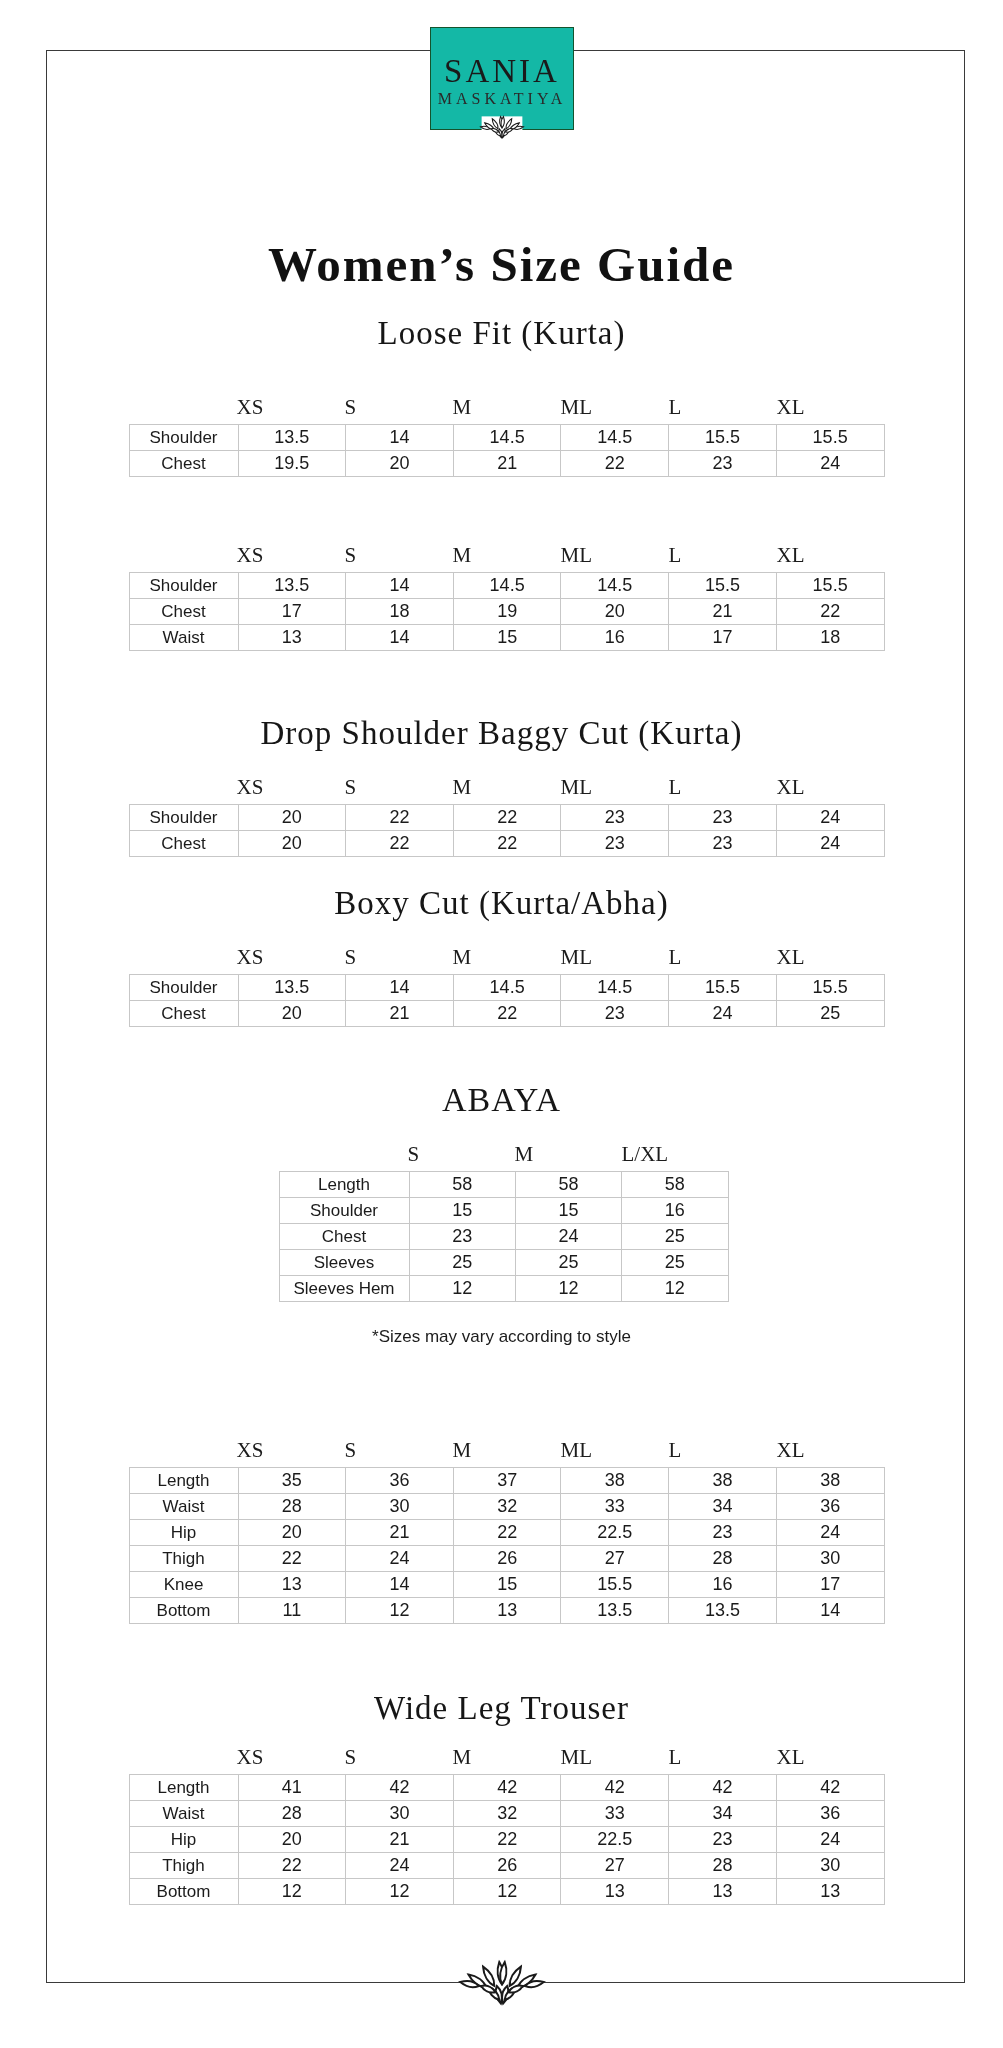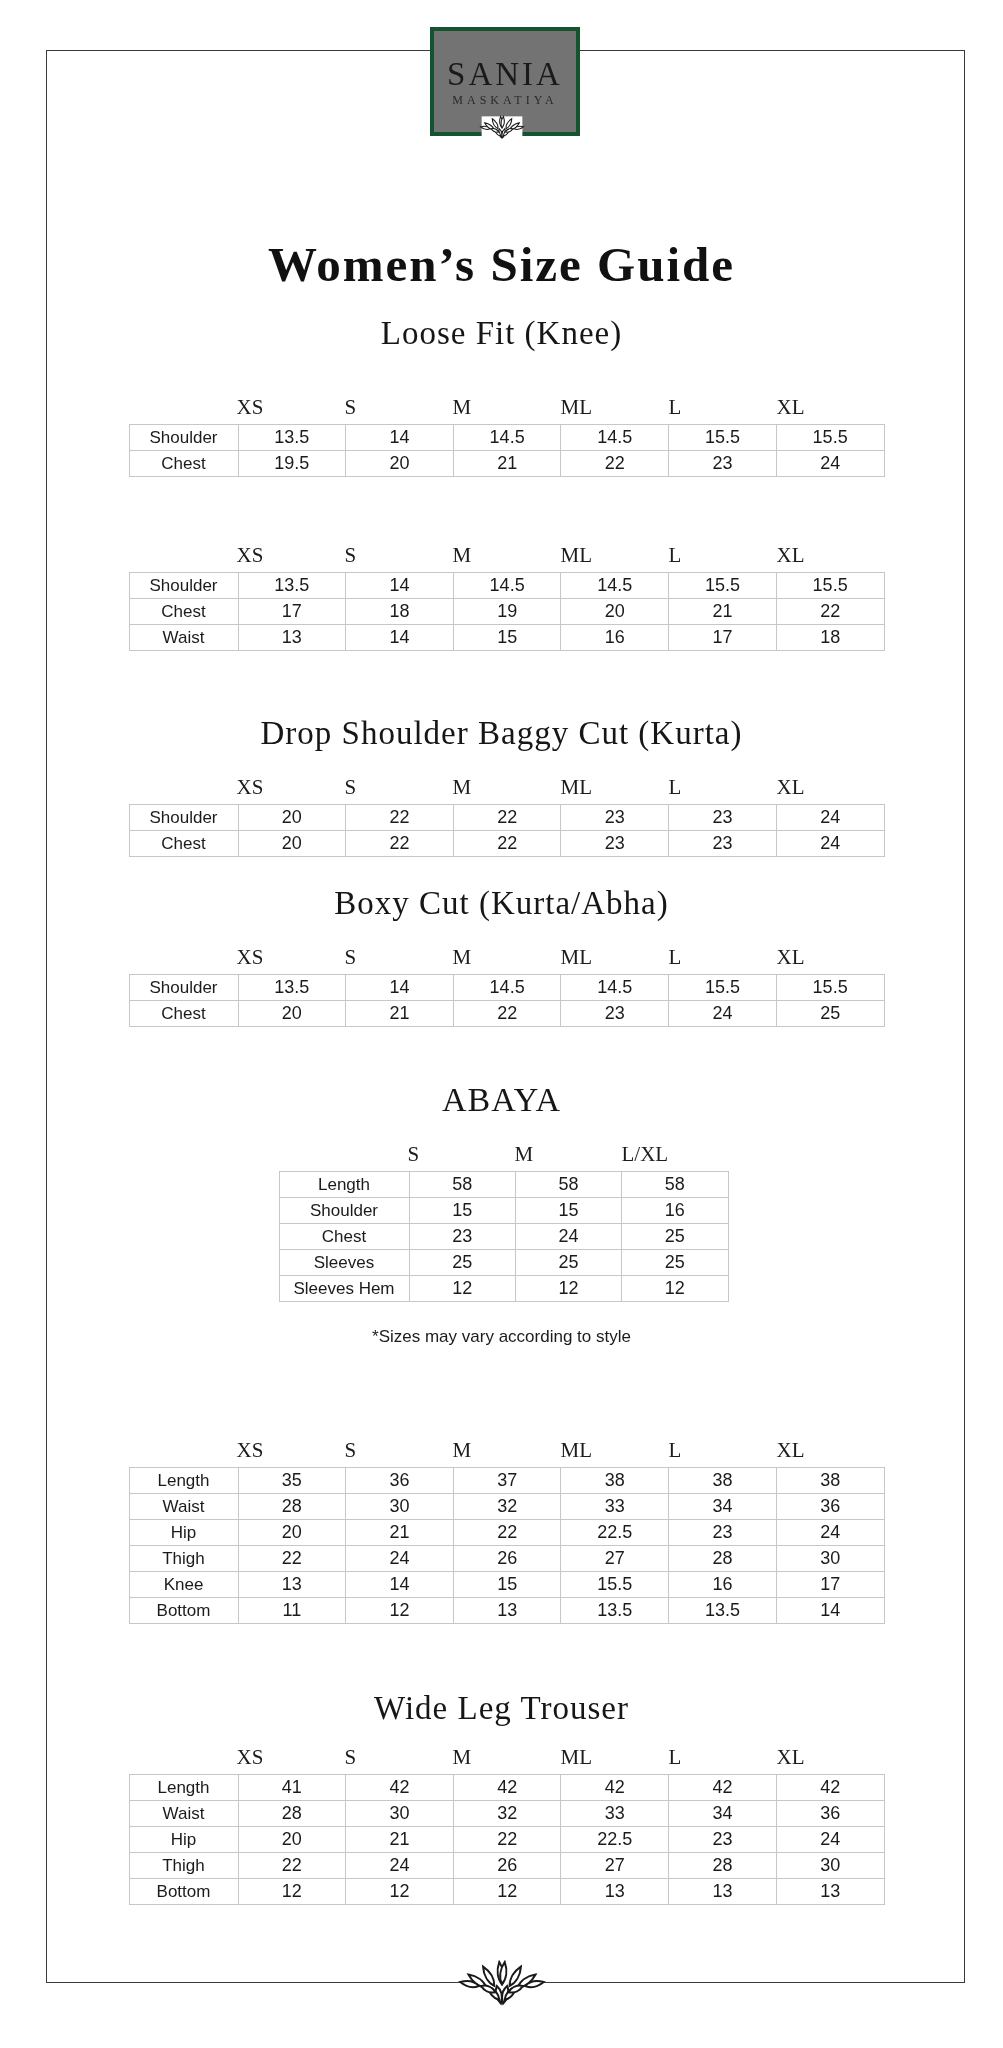--- a/index.html
+++ b/index.html
@@ -8,28 +8,28 @@
     font-family:"Liberation Sans",sans-serif;color:#1b1b1b;overflow:hidden;
   }
   
   .frame{
     position:absolute;left:46px;top:50px;width:917px;height:1931px;
     border:1px solid #3a3a3a;z-index:1;
   }
   
   .logo-box{
     position:absolute;left:430px;top:27px;width:142px;height:101px;
-    background:#737373;border:4px solid #14532d;z-index:2;text-align:center;
+    background:#14b8a6;border:1px solid #14532d;z-index:2;text-align:center;
   }
   .brand-name{
     font-family:"Liberation Serif",serif;font-size:33px;letter-spacing:3px;
     color:#1a1a1a;margin-top:26px;line-height:34px;
   }
   .brand-sub{
-    font-family:"Liberation Serif",serif;font-size:12px;letter-spacing:4px;
+    font-family:"Liberation Serif",serif;font-size:16px;letter-spacing:4px;
     color:#2a2a2a;margin-top:2px;
   }
   .logo-ornament{position:absolute;left:471px;top:112px;width:62px;height:30px;z-index:3;}
   .bottom-ornament{position:absolute;left:440px;top:1955px;width:124px;height:55px;z-index:3;}
 
   
   .page-title{
     position:absolute;left:0;top:203px;width:100%;text-align:center;
     font-family:"Liberation Serif",serif;font-size:49px;letter-spacing:2px;color:#111;
     z-index:2;
@@ -101,21 +101,21 @@
       <path class="leaf" transform="translate(43,36) rotate(-78)" d="M0,0 C4.2,-6 4.2,-14 0,-22 C-4.2,-14 -4.2,-6 0,0 Z"></path>
       <path class="leaf" transform="translate(64,36) rotate(167)" d="M0,0 C4.2,-6 4.2,-14 0,-21 C-4.2,-14 -4.2,-6 0,0 Z"></path>
       <path class="leaf" transform="translate(54,37) rotate(140)" d="M0,0 C4.2,-6 4.2,-14 0,-20 C-4.2,-14 -4.2,-6 0,0 Z"></path>
       <path class="leaf" transform="translate(46,36) rotate(114)" d="M0,0 C4,-5 4,-12 0,-18 C-4,-12 -4,-5 0,0 Z"></path>
     </g>
   </svg>
 
   <h1 class="page-title">Women’s Size Guide</h1>
 
   <div class="section" style="top:315px">
-    <h2 class="tbl-title">Loose Fit (Knee)</h2>
+    <h2 class="tbl-title">Loose Fit (Kurta)</h2>
     <div class="size-header" style="margin-top:44px">
         <span class="spacer"></span>
         <span class="size-col">XS</span>
         <span class="size-col">S</span>
         <span class="size-col">M</span>
         <span class="size-col">ML</span>
         <span class="size-col">L</span>
         <span class="size-col">XL</span>
       </div>
     <div class="twrap">

